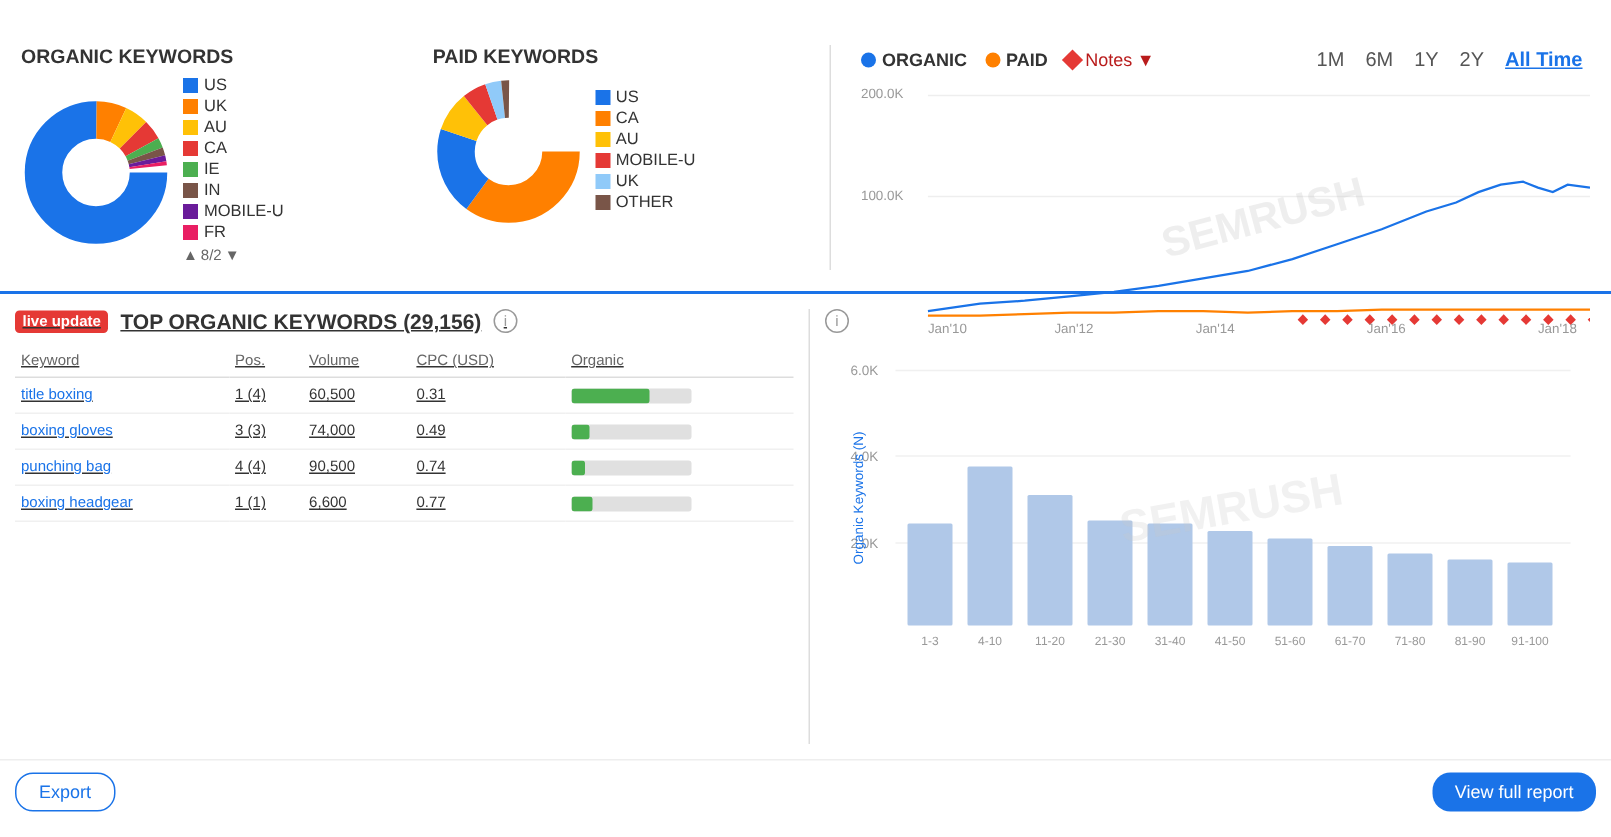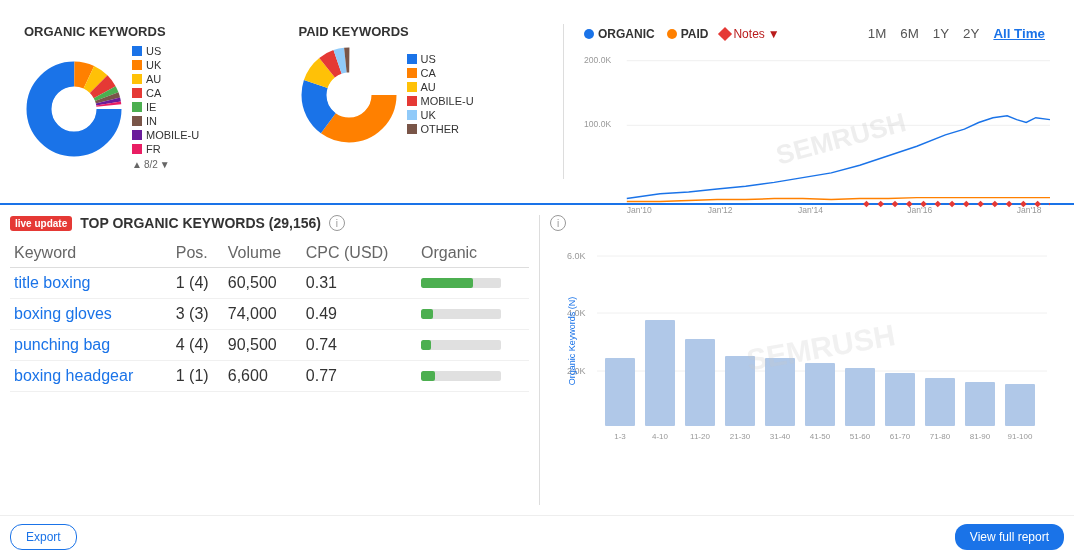--- a/index.html
+++ b/index.html
@@ -1,23 +1,24 @@
 <!DOCTYPE html>
 <html><head>
   <meta charset="utf-8">
   <style>
     * { box-sizing: border-box; margin: 0; padding: 0; }
     body { font-family: Arial, sans-serif; font-size: 12px; background: #fff; color: #333; width: 1074px; }
 
     .top-section {
       display: flex;
       border-bottom: 2px solid #1a73e8;
-      padding: 24px;
+      padding: 14px;
       gap: 10px;
-      height: 205px;
+      height: 180px;
+      margin-top: 16px;
     }
 
     .keywords-panel {
       display: flex;
       gap: 20px;
       width: 540px;
       border-right: 1px solid #ddd;
       padding-right: 10px;
     }
 
@@ -130,20 +131,21 @@
       display: flex;
       padding: 10px;
       gap: 10px;
       height: 310px;
     }
 
     .organic-keywords-table {
       width: 530px;
       border-right: 1px solid #ddd;
       padding-right: 10px;
+      text-decoration: underline;
     }
 
     .section-header {
       display: flex;
       align-items: center;
       gap: 8px;
       margin-bottom: 8px;
     }
 
     .live-badge {
@@ -169,21 +171,21 @@
       align-items: center;
       justify-content: center;
       font-size: 10px;
       color: #999;
       cursor: pointer;
     }
 
     table {
       width: 100%;
       border-collapse: collapse;
-      font-size: 16px;
+      font-size: 10px;
     }
 
     th {
       text-align: left;
       padding: 5px 4px;
       color: #666;
       border-bottom: 1px solid #ddd;
       font-weight: normal;
     }
 

